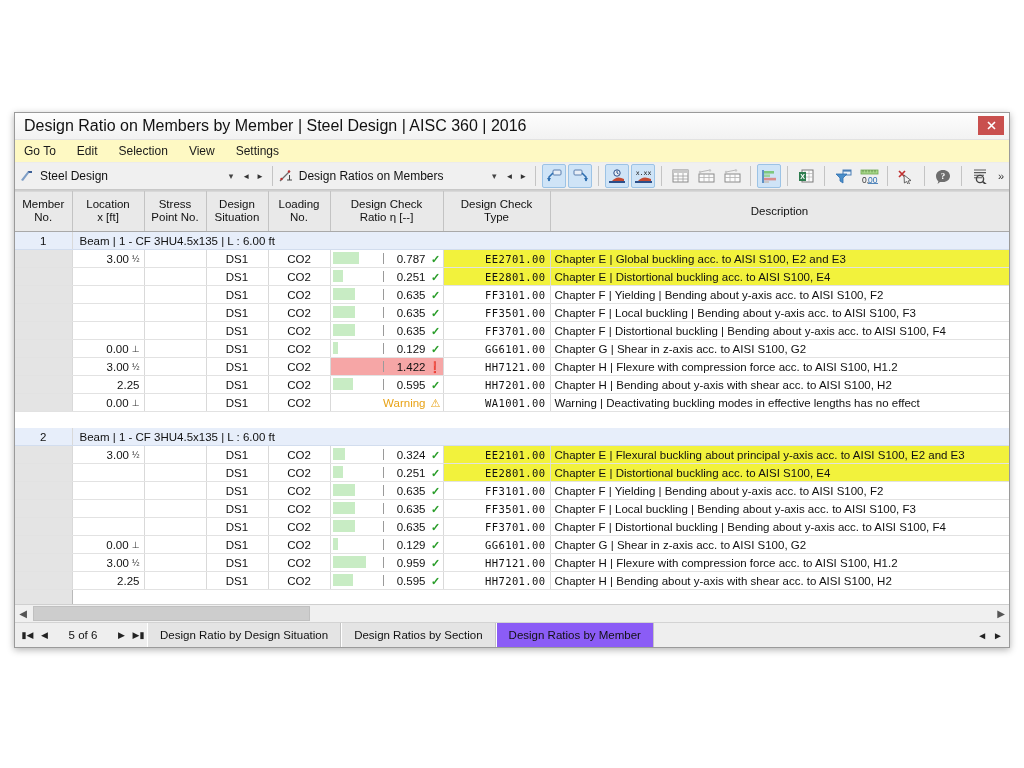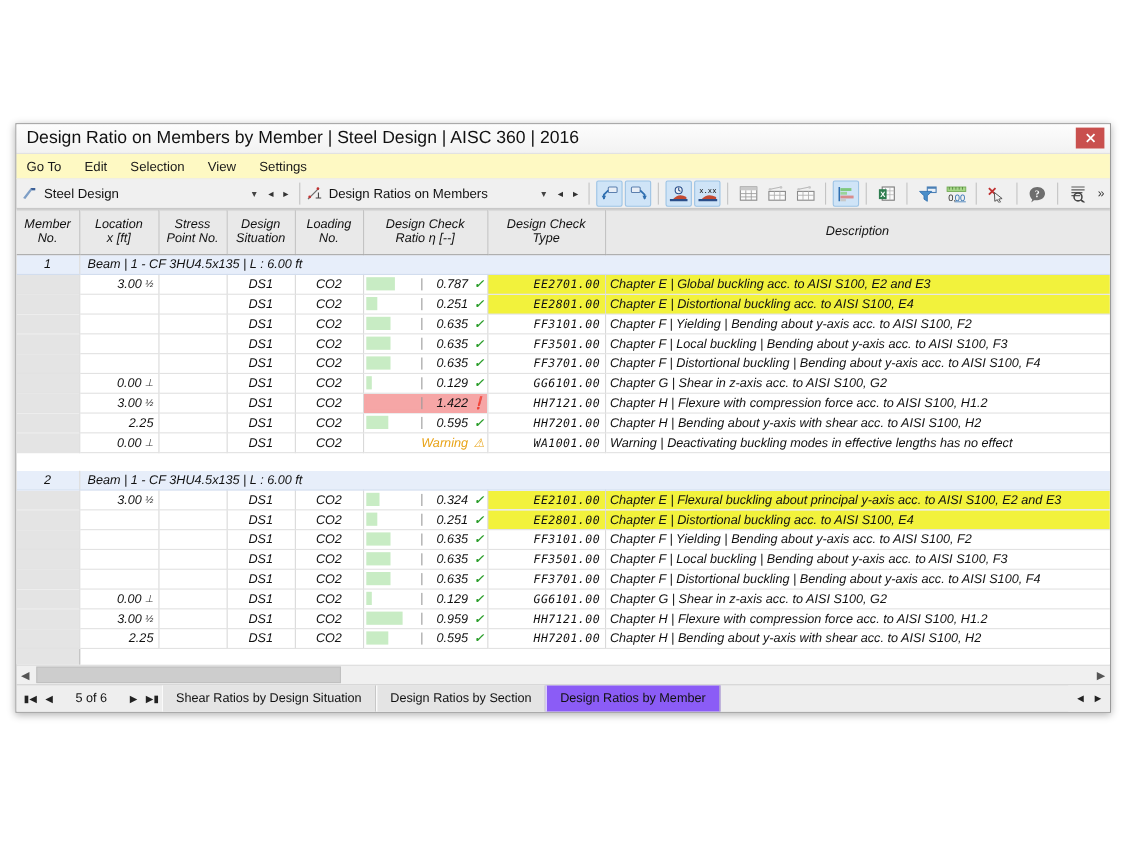--- a/index.html
+++ b/index.html
@@ -135,21 +135,20 @@
   }
   
   .gridwrap {
     flex: 1 1 auto;
     background: #ffffff;
     overflow: hidden;
     position: relative;
     display: flex;
     flex-direction: column;
     border-top: 1px solid #cfcfcf;
-    font-style: italic;
   }
   table.grid {
     border-collapse: collapse;
     table-layout: fixed;
     width: 994px;
     font-size: 11.5px;
     color: #111;
   }
   table.grid th {
     background: #e9e9e9;
@@ -927,21 +926,21 @@
 
   <div class="bottombar">
     <div class="pager">
       <div class="pbtn">▮◀</div>
       <div class="pbtn">◀</div>
       <div class="pinfo">5 of 6</div>
       <div class="pbtn">▶</div>
       <div class="pbtn">▶▮</div>
     </div>
     <div class="tabs" id="tabs-container">
-        <div class="tab">Shear Ratios by Design Situation</div>
+        <div class="tab">Design Ratio by Design Situation</div>
         <div class="tab">Design Ratios by Section</div>
         <div class="tab sel">Design Ratios by Member</div>
       </div>
     <div class="tabnav">
       <span>◄</span>
       <span>►</span>
     </div>
   </div>
 
 </div>

